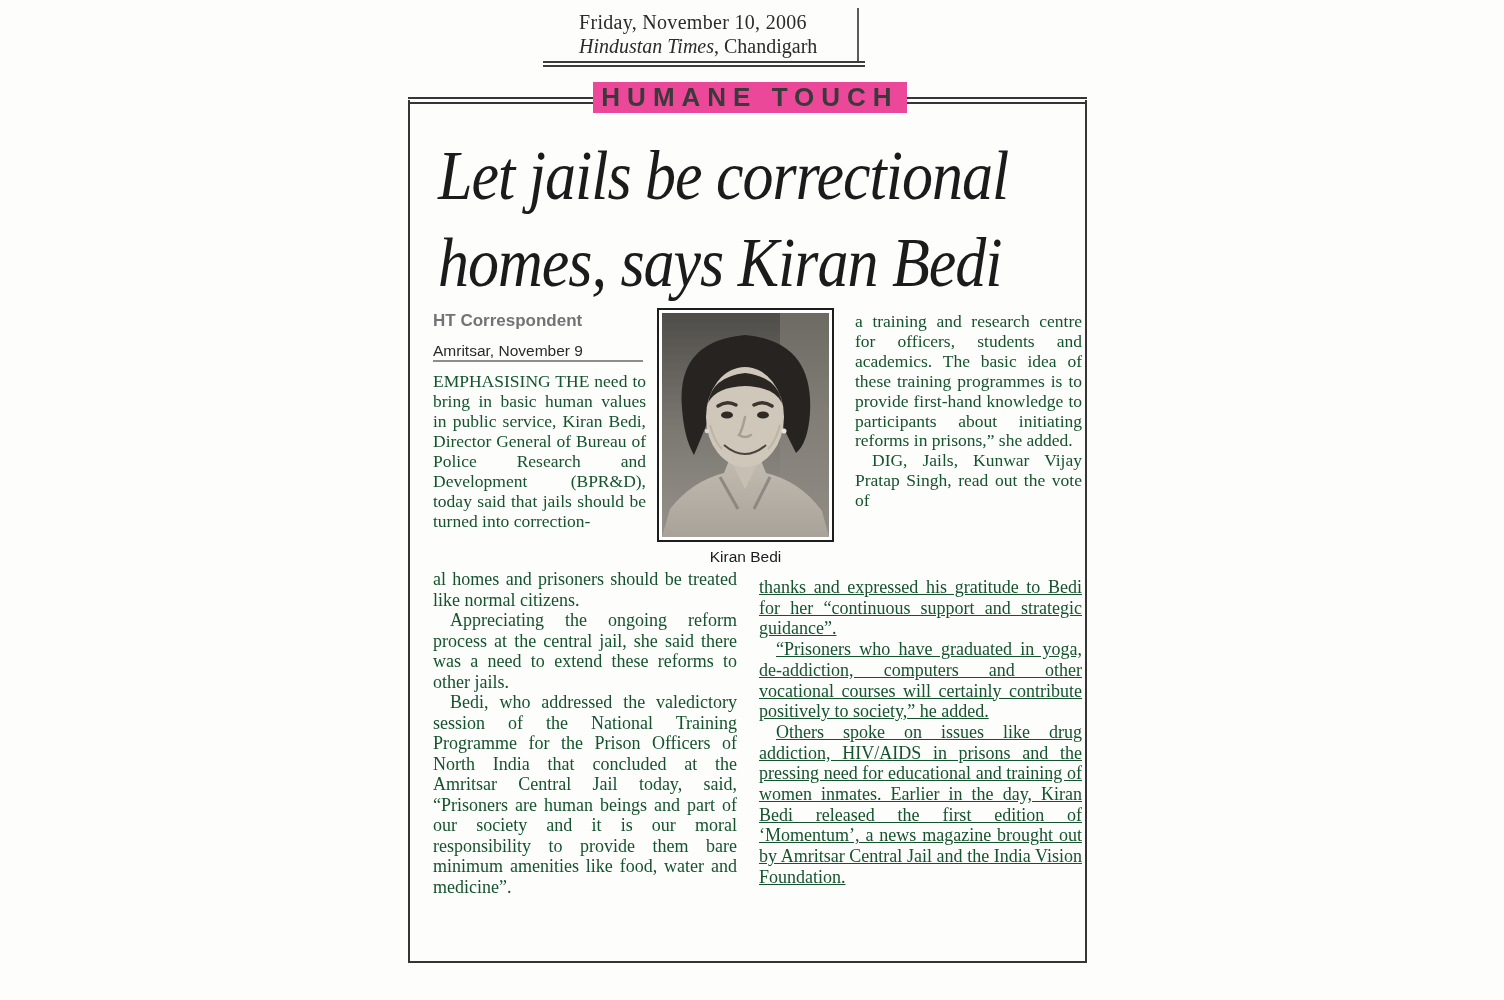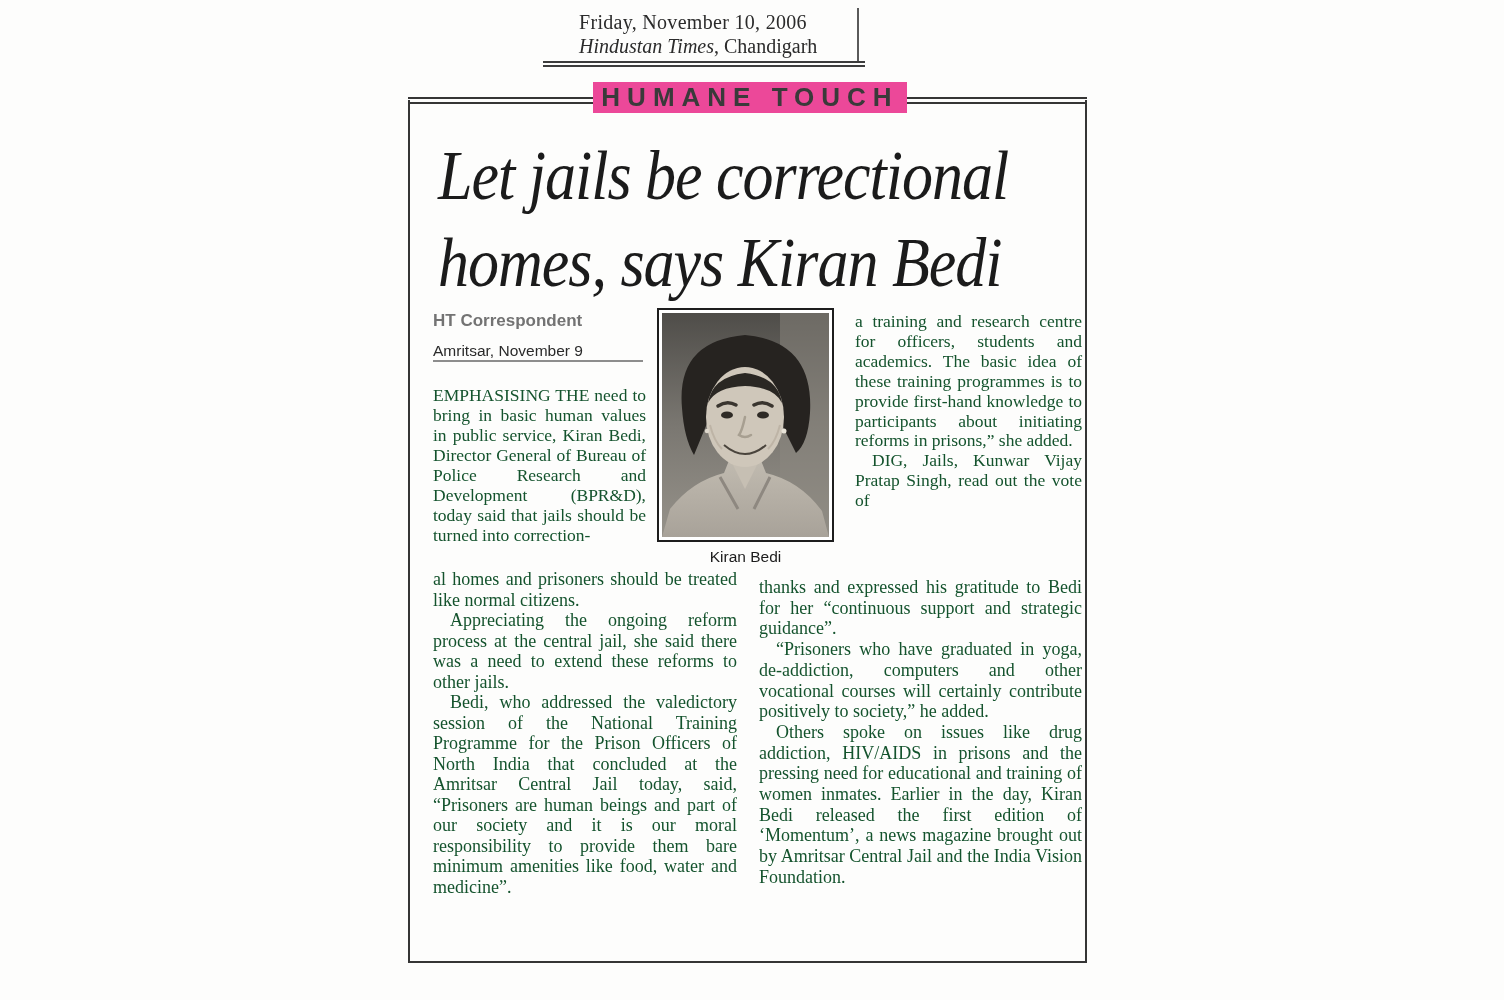--- a/index.html
+++ b/index.html
@@ -65,24 +65,24 @@
   }
   .byline-rule {
     position: absolute; left: 433px; top: 360px; width: 210px; height: 2px;
     background: #8d8d8d;
   }
 
   
   .bodycol { position: absolute; text-align: justify; color: #14532d; }
   .bodycol p { margin: 0; }
   .bodycol p.indent { text-indent: 17px; }
-  .col-a { left: 433px; top: 371px; width: 213px; font-size: 17.5px; line-height: 20px; margin-top: 14px; }
+  .col-a { left: 433px; top: 371px; width: 213px; font-size: 17.5px; line-height: 20px; }
   .col-b { left: 433px; top: 569px; width: 304px; font-size: 18px;  line-height: 20.5px; }
   .col-c { left: 855px; top: 312px; width: 227px; font-size: 17.5px; line-height: 19.9px; }
-  .col-d { left: 759px; top: 577px; width: 323px; font-size: 18px;  line-height: 20.7px; }
+  .col-d { left: 759px; top: 577px; width: 323px; font-size: 18px;  line-height: 20.7px; text-decoration: underline; }
 
   
   .photo-frame {
     position: absolute; left: 657px; top: 308px; width: 177px; height: 234px;
     border: 2px solid #1d1d1d; background: #fff; padding: 3px;
   }
   .photo-frame svg { display: block; width: 167px; height: 224px; }
   .photo-caption {
     position: absolute; left: 657px; top: 548px; width: 177px;
     text-align: center; font-family: "Liberation Sans", sans-serif;

